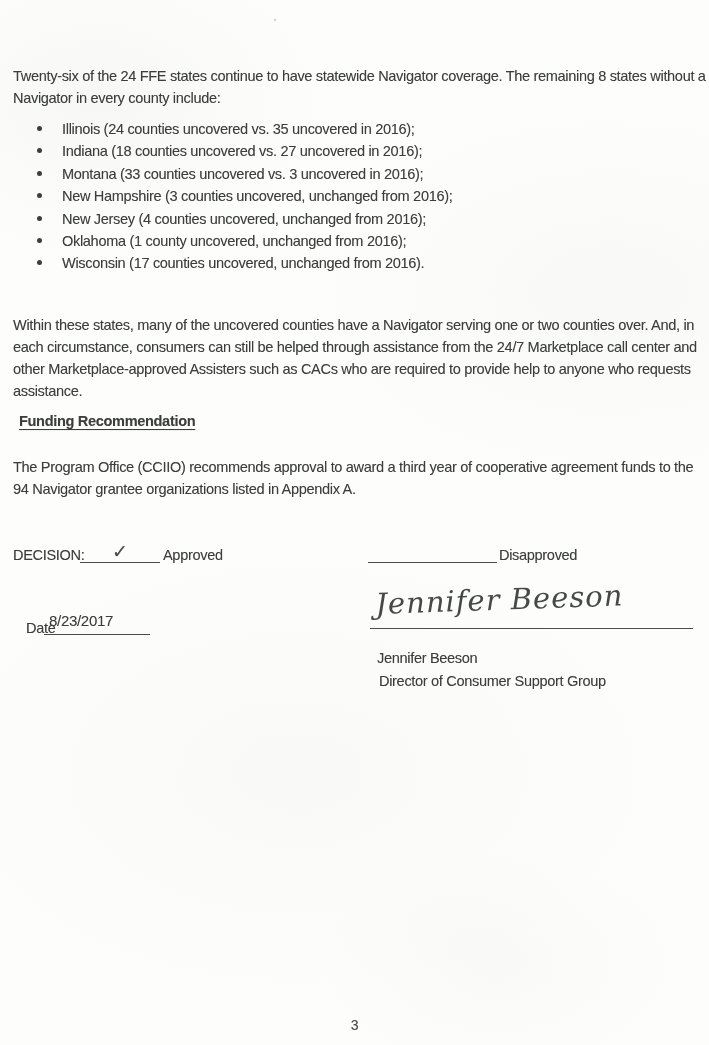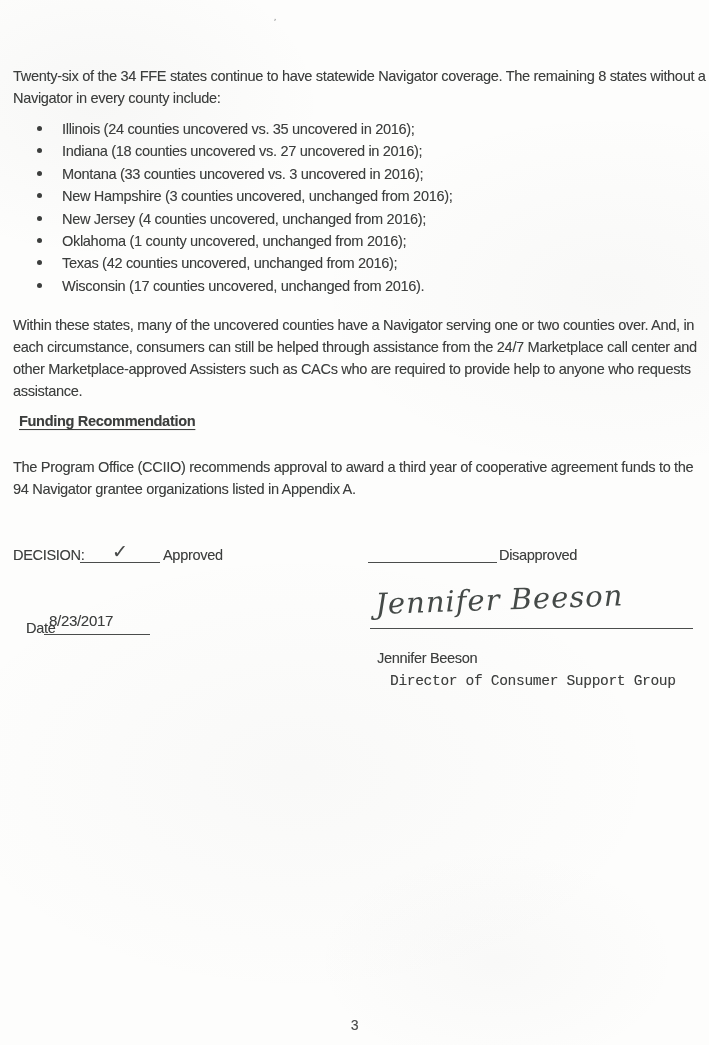--- a/index.html
+++ b/index.html
@@ -123,47 +123,46 @@
     font-size: 29px;
     letter-spacing: 1px;
     line-height: 36px;
     color: #454a48;
     transform: rotate(-2deg);
     transform-origin: left bottom;
     white-space: nowrap;
     text-shadow: none;
   }
   .sig-name  { left: 377px; top: 647px; }
-  .sig-title { left: 390px; top: 670px; font-family: Liberation Mono, monospace; }
+  .sig-title { left: 379px; top: 670px; }
 
   .page-number {
     left: 0; top: 1014px;
     width: 709px;
     text-align: center;
     font-size: 14px;
     color: #4a4c4b;
   }
 </style>
 </head>
 <body>
 
 <div class="page">
 
   <span class="abs artifact">’</span>
 
-  <p class="abs para p1">Twenty-six of the 34 FFE states continue to have statewide Navigator coverage.  The remaining 8 states without a Navigator in every county include:</p>
+  <p class="abs para p1">Twenty-six of the 24 FFE states continue to have statewide Navigator coverage.  The remaining 8 states without a Navigator in every county include:</p>
 
   <ul class="abs state-list">
     <li><span class="bullet-dot"></span><span>Illinois (24 counties uncovered vs. 35 uncovered in 2016);</span></li>
     <li><span class="bullet-dot"></span><span>Indiana (18 counties uncovered vs. 27 uncovered in 2016);</span></li>
     <li><span class="bullet-dot"></span><span>Montana (33 counties uncovered vs. 3 uncovered in 2016);</span></li>
     <li><span class="bullet-dot"></span><span>New Hampshire (3 counties uncovered, unchanged from 2016);</span></li>
     <li><span class="bullet-dot"></span><span>New Jersey (4 counties uncovered, unchanged from 2016);</span></li>
     <li><span class="bullet-dot"></span><span>Oklahoma (1 county uncovered, unchanged from 2016);</span></li>
-    <li><span class="bullet-dot"></span><span>Texas (42 counties uncovered, unchanged from 2016);</span></li>
     <li><span class="bullet-dot"></span><span>Wisconsin (17 counties uncovered, unchanged from 2016).</span></li>
   </ul>
 
   <p class="abs para p2">Within these states, many of the uncovered counties have a Navigator serving one or two counties over. And, in each circumstance, consumers can still be helped through assistance from the 24/7 Marketplace call center and other Marketplace-approved Assisters such as CACs who are required to provide help to anyone who requests assistance.</p>
 
   <h2 class="abs funding-heading" style="font-size:14.5px; margin:6px;">Funding Recommendation</h2>
 
   <p class="abs para p3">The Program Office (CCIIO) recommends approval to award a third year of cooperative agreement funds to the 94 Navigator grantee organizations listed in Appendix A.</p>
 
   <div class="abs decision-row">

